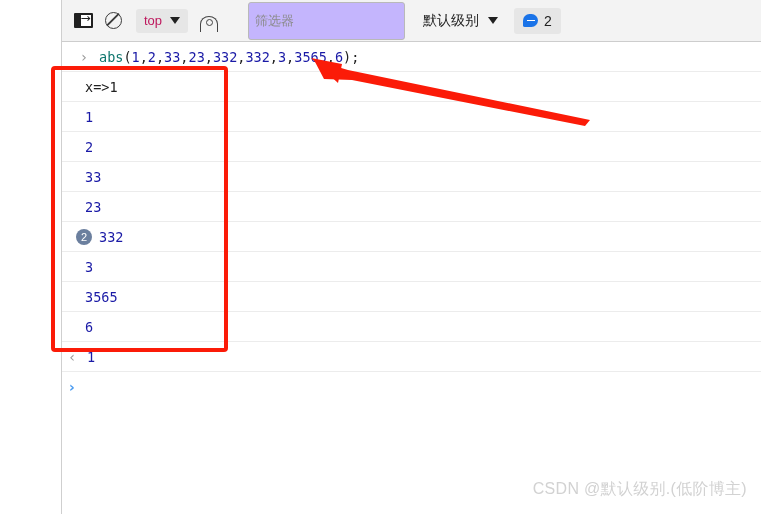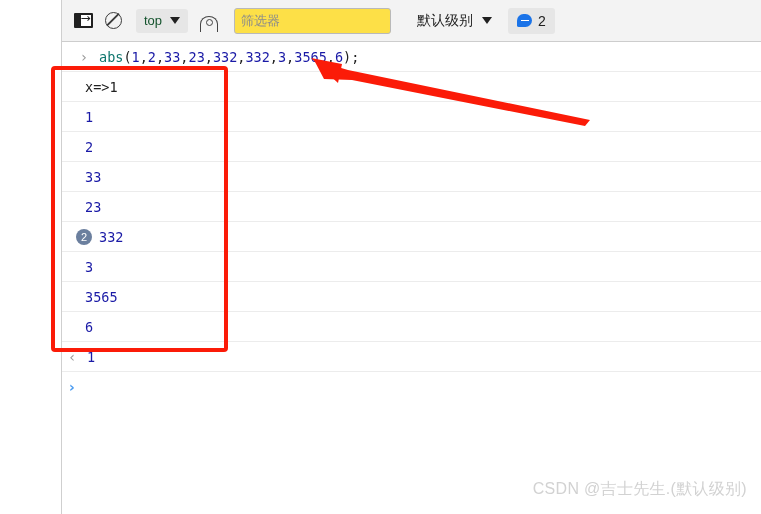--- a/index.html
+++ b/index.html
@@ -117,21 +117,21 @@
     border-radius: 3px;
     height: 24px;
     padding: 0 8px;
     margin-right: 8px;
     margin-left: 6px;
     cursor: pointer;
     flex: none;
   }
   .ctx-label {
     font-size: 13px;
-    color: #14532d;
+    color: #be185d;
   }
   .caret {
     width: 0; height: 0;
     border-left: 5px solid transparent;
     border-right: 5px solid transparent;
     border-top: 7px solid #202020;
   }
 
   
   .icon-eye {
@@ -151,50 +151,49 @@
     position: absolute;
     left: 6.5px; top: 4px;
     width: 7px; height: 7px;
     border: 1.6px solid #444;
     border-radius: 50%;
     box-sizing: border-box;
   }
 
   .filter-input {
     width: 157px;
-    height: 26px;
+    height: 38px;
     border: 1px solid #b9b9b9;
     border-radius: 3px;
-    background: #fde047;
+    background: #c4b5fd;
     font-size: 13px;
     font-family: "Liberation Sans", sans-serif;
     color: #202020;
     padding: 0 6px;
     box-sizing: border-box;
-    margin-left: 8px;
+    margin-left: 22px;
     margin-right: 14px;
     outline: none;
     flex: none;
   }
   .filter-input::placeholder { color: #8b8b8b; }
 
   .level-select {
     display: flex;
     align-items: center;
     gap: 9px;
     height: 24px;
     padding: 0 4px;
     cursor: pointer;
     margin-right: 12px;
     flex: none;
   }
   .level-label {
     font-size: 14px;
     color: #1d1d1d;
-    margin-left: 8px;
   }
 
   .msg-badge {
     display: flex;
     align-items: center;
     gap: 6px;
     background: #e6e6e6;
     border-radius: 3px;
     height: 26px;
     padding: 0 9px;
@@ -394,15 +393,15 @@
     </div>
   </div>
 
   <div class="anno-box"></div>
 
   <svg class="anno-arrow" viewBox="0 0 300 80" width="300" height="80">
     <polygon points="14,12 48,22 290,72 285,78 52,32 24,31" fill="#fb1b08"></polygon>
     <polygon points="11,10 42,16 38,35" fill="#fb1b08"></polygon>
   </svg>
 
-  <div class="watermark">CSDN @吉士先生.(默认级别)</div>
+  <div class="watermark">CSDN @默认级别.(低阶博主)</div>
 
 </div>
 
 </body></html>

